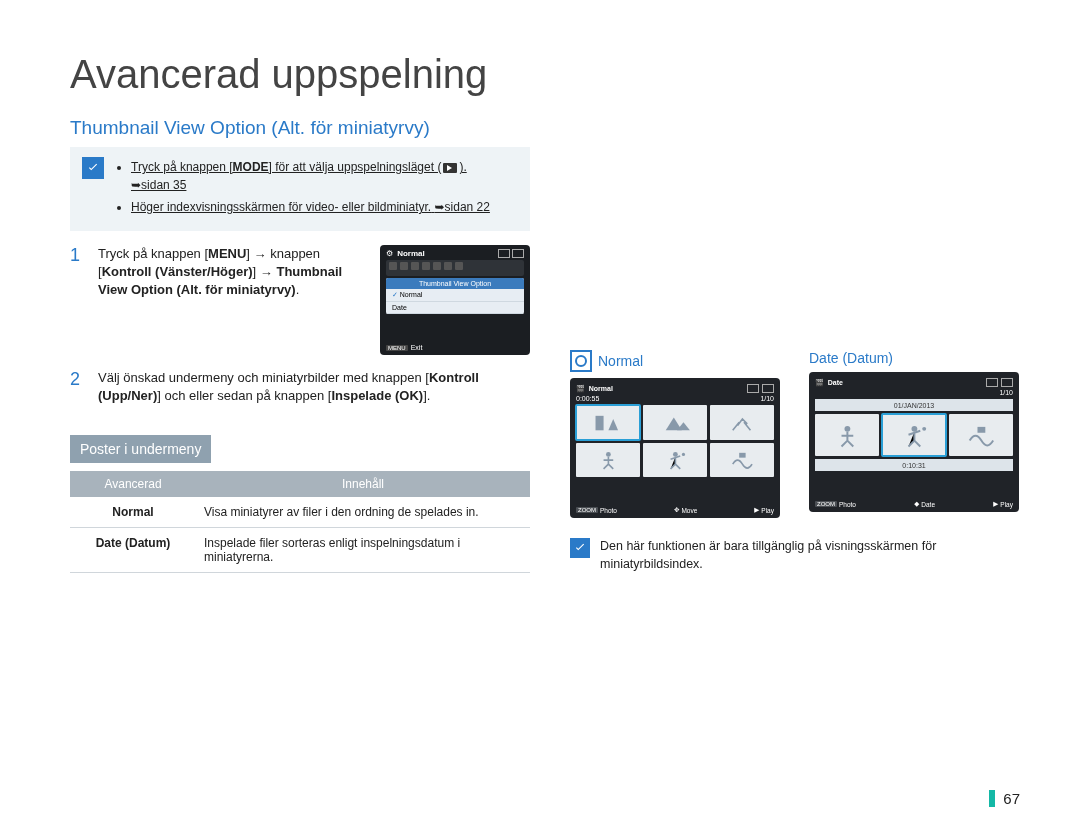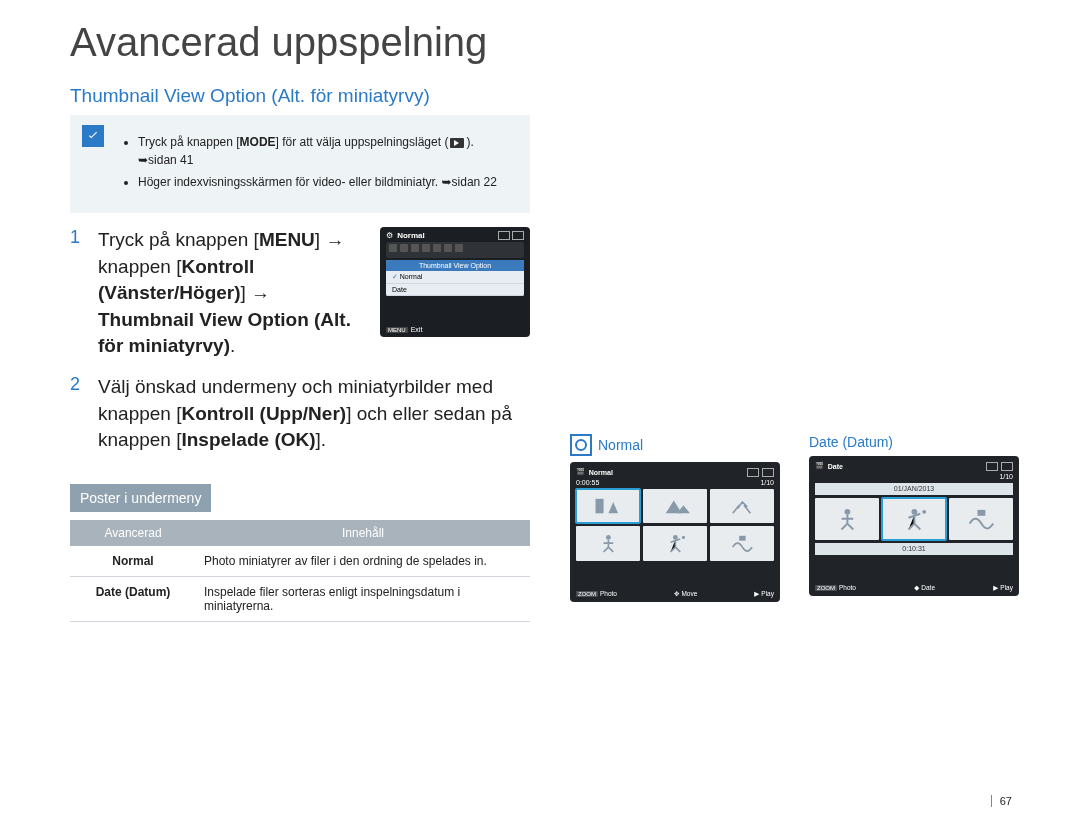--- a/index.html
+++ b/index.html
@@ -8,21 +8,21 @@
     font-family: Arial, Helvetica, sans-serif;
     background: #fff;
     color: #222;
     width: 1080px;
     height: 825px;
     position: relative;
     box-sizing: border-box;
     font-size: 13px;
   }
   .page {
-    padding: 20px 50px 20px 70px;
+    padding: 52px 50px 20px 70px;
     box-sizing: border-box;
     height: 100%;
   }
   .chapter-title {
     font-size: 40px;
     font-weight: 300;
     color: #444;
     margin: 0 0 20px 0;
   }
   .cols {
@@ -45,38 +45,38 @@
     margin-bottom: 14px;
     display: flex;
     gap: 10px;
   }
   .check-icon {
     width: 22px; height: 22px; flex: 0 0 22px;
     background: #2a7ac8;
     display: flex; align-items: center; justify-content: center;
   }
   .check-icon svg { width: 14px; height: 14px; }
-  .note-box ul { margin: 8px; padding-left: 16px; font-size: 12px; line-height: 1.5; }
+  .note-box ul { margin: 1px; padding-left: 16px; font-size: 12px; line-height: 1.5; text-decoration: underline; }
   .note-box li { margin-bottom: 4px; }
 
   .play-glyph {
     display: inline-block; width: 14px; height: 10px; background: #333;
     vertical-align: middle; position: relative; margin: 0 2px;
     border-radius: 1px;
   }
   .play-glyph::after {
     content: ""; position: absolute; left: 4px; top: 2px;
     border-left: 5px solid #fff; border-top: 3px solid transparent; border-bottom: 3px solid transparent;
   }
   .arrow-ref { font-family: sans-serif; }
 
   .steps { margin: 0; padding: 0; list-style: none; }
   .step { display: flex; gap: 14px; margin-bottom: 14px; }
   .step-num { color: #2a7ac8; font-size: 18px; font-weight: 400; width: 14px; flex: 0 0 14px; }
-  .step-body { flex: 1; font-size: 19px; line-height: 1.4; }
+  .step-body { flex: 1; font-size: 13px; line-height: 1.4; }
   .step-fig { flex: 0 0 150px; }
 
   .menu-screen {
     width: 150px; height: 110px; background: #1b1e22;
     border-radius: 4px; color: #fff; font-size: 8px;
     box-sizing: border-box; padding: 4px 6px;
     position: relative;
   }
   .menu-hdr { display:flex; align-items:center; gap:4px; margin-bottom:2px;}
   .menu-hdr .nm { font-weight:bold; }
@@ -120,21 +120,21 @@
   .cell svg{width:70%;height:70%;}
   .cs-btm{position:absolute; bottom:4px; left:6px; right:6px; display:flex; justify-content:space-between; font-size:6.5px;}
   .cs-btm span{display:flex; gap:2px; align-items:center;}
   .tag{background:#4a4e53; padding:0 2px; border-radius:1px; font-size:6px;}
 
   .date-bar{ grid-column:1/4; background:#dde4ea; height:12px; font-size:7px; display:flex; align-items:center; justify-content:center; color:#333;}
 
   .footnote{ display:flex; gap:10px; font-size:12.5px; line-height:1.4;}
   .footnote .check-icon{width:20px;height:20px;flex:0 0 20px;}
 
-  .pagenum{position:absolute; bottom:18px; right:68px; font-size:11px; border-left:1px solid #14b8a6; padding-left:8px;}
+  .pagenum{position:absolute; bottom:18px; right:60px; font-size:15px; border-left:6px solid #14b8a6; padding-left:8px;}
 </style>
 </head>
 <body>
 
 <div class="page">
   <h1 class="chapter-title">Avancerad uppspelning</h1>
 
   <div class="cols">
 
     <div class="col">
@@ -142,21 +142,21 @@
 
       <div class="note-box">
         <div class="check-icon">
           <svg viewBox="0 0 24 24">
               <path fill="#fff" d="M9 16l-4-4 1.4-1.4L9 13.2 17.6 4.6 19 6z"></path>
             </svg>
         </div>
         <ul>
           <li>
             <span>Tryck på knappen [</span><b>MODE</b><span>] för att välja uppspelningsläget (</span><span class="play-glyph"></span>).<br>
-            <span class="arrow-ref">➥sidan 41</span>
+            <span class="arrow-ref">➥sidan 35</span>
           </li>
           <li>
             <span>Höger indexvisningsskärmen för video- eller bildminiatyr.</span> <span class="arrow-ref">➥sidan 22</span>
           </li>
         </ul>
       </div>
 
       <ol class="steps">
         <li class="step">
           <div class="step-num">1</div>
@@ -204,21 +204,21 @@
 
       <div class="sub-heading">Poster i undermeny</div>
       <table class="opts">
         <tbody>
             <tr>
           <th>Avancerad</th>
           <th>Innehåll</th>
         </tr>
         <tr>
           <td>Normal</td>
-          <td>Photo miniatyrer av filer i den ordning de spelades in.</td>
+          <td>Visa miniatyrer av filer i den ordning de spelades in.</td>
         </tr>
         <tr>
           <td>Date (Datum)</td>
           <td>Inspelade filer sorteras enligt inspelningsdatum i miniatyrerna.</td>
         </tr>
       </tbody>
         </table>
     </div>
 
     <div class="col">
@@ -336,17 +336,25 @@
                   <span class="tag">ZOOM</span> 
                   <span>Photo</span>
                 </span>
               <span>◆ <span>Date</span></span>
               <span>▶ <span>Play</span></span>
             </div>
           </div>
         </div>
       </div>
 
+      <div class="footnote">
+        <div class="check-icon">
+          <svg viewBox="0 0 24 24">
+              <path fill="#fff" d="M9 16l-4-4 1.4-1.4L9 13.2 17.6 4.6 19 6z"></path>
+            </svg>
+        </div>
+        <div>Den här funktionen är bara tillgänglig på visningsskärmen för miniatyrbildsindex.</div>
+      </div>
     </div>
   </div>
 
   <div class="pagenum">67</div>
 </div>
 
 </body></html>

